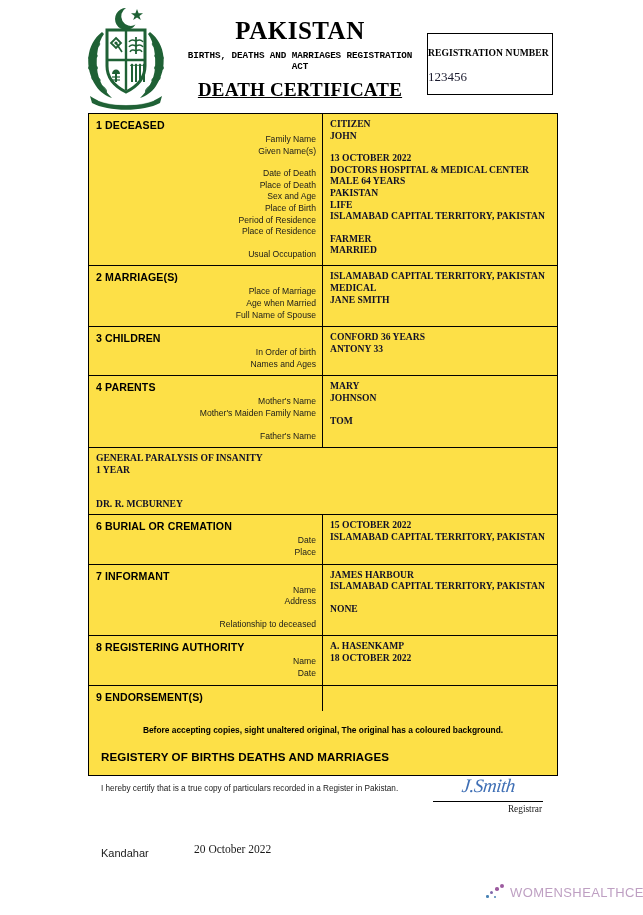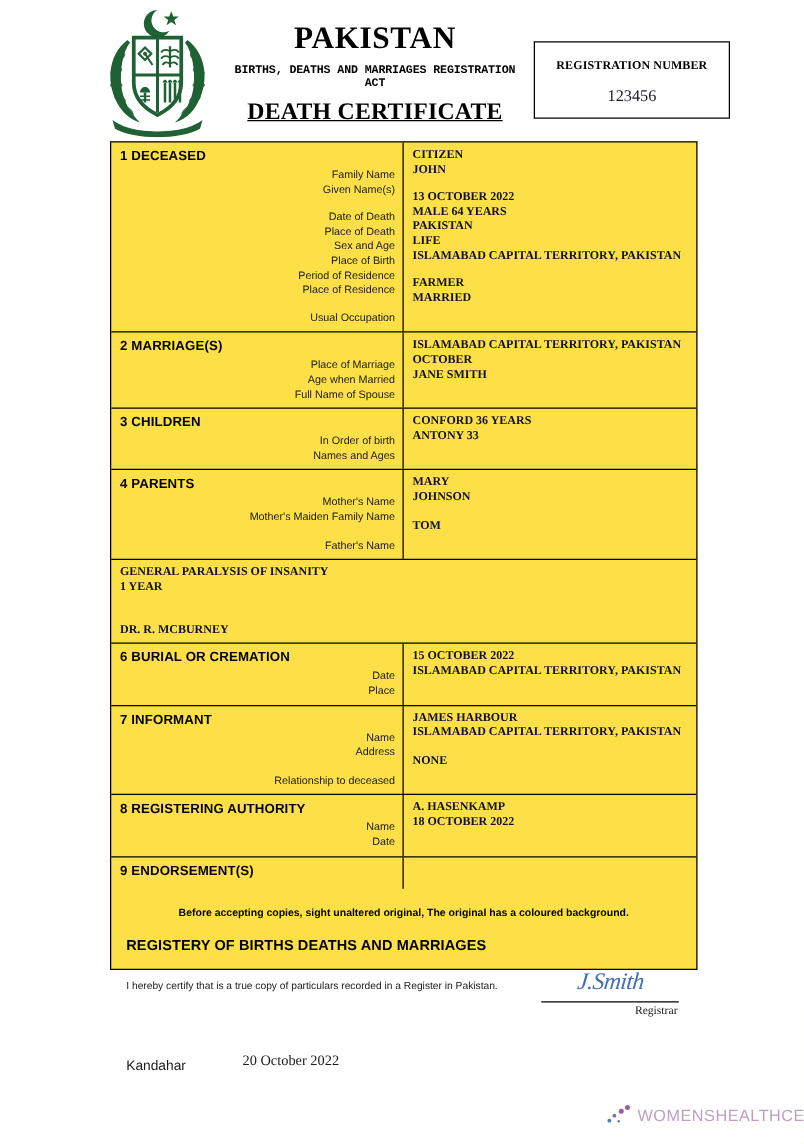--- a/index.html
+++ b/index.html
@@ -29,22 +29,22 @@
     font-weight: bold; font-size: 9.3px; color: #000;
     margin-top: 6px; letter-spacing: -0.1px;
   }
   .title-sub {
     font-family: "Liberation Serif", serif;
     font-weight: bold; font-size: 19px; color: #000; margin-top: 7px;
     letter-spacing: 0.2px;
     text-decoration: underline;
   }
   .regbox {
-    position: absolute; left: 427px; top: 33px; width: 157px; height: 62px;
-    border: 1.3px solid #000; text-align: center;
+    position: absolute; left: 427px; top: 33px; width: 126px; height: 62px;
+    border: 1.3px solid #000; text-align: left;
   }
   .regbox-label {
     font-family: "Liberation Serif", serif; font-weight: bold;
     font-size: 9.6px; color: #000; margin-top: 13px; letter-spacing: 0.1px;
   }
   .regbox-value {
     font-family: "Liberation Serif", serif; font-size: 13px;
     color: #1a1a2e; margin-top: 11px;
   }
 
@@ -238,20 +238,21 @@
               <div class="label">Period of Residence</div>
               <div class="label">Place of Residence</div>
               <div class="label sp">Usual Occupation</div>
             </div>
           </div>
           <div class="col-right">
             <div class="values">
               <div class="value">CITIZEN</div>
               <div class="value">JOHN</div>
               <div class="value sp">13 OCTOBER 2022</div>
+              <div class="value">DOCTORS HOSPITAL &amp; MEDICAL CENTER</div>
               <div class="value">MALE 64 YEARS</div>
               <div class="value">PAKISTAN</div>
               <div class="value">LIFE</div>
               <div class="value">ISLAMABAD CAPITAL TERRITORY, PAKISTAN</div>
               <div class="value sp">FARMER</div>
               <div class="value">MARRIED</div>
             </div>
           </div>
         </div>
         <div class="section">
@@ -259,21 +260,21 @@
             <div class="sec-title">2 MARRIAGE(S)</div>
             <div class="labels labelstack">
               <div class="label">Place of Marriage</div>
               <div class="label">Age when Married</div>
               <div class="label">Full Name of Spouse</div>
             </div>
           </div>
           <div class="col-right">
             <div class="values">
               <div class="value">ISLAMABAD CAPITAL TERRITORY, PAKISTAN</div>
-              <div class="value">OCTOBER</div>
+              <div class="value">MEDICAL</div>
               <div class="value">JANE SMITH</div>
             </div>
           </div>
         </div>
         <div class="section">
           <div class="col-left">
             <div class="sec-title">3 CHILDREN</div>
             <div class="labels labelstack">
               <div class="label">In Order of birth</div>
               <div class="label">Names and Ages</div>

